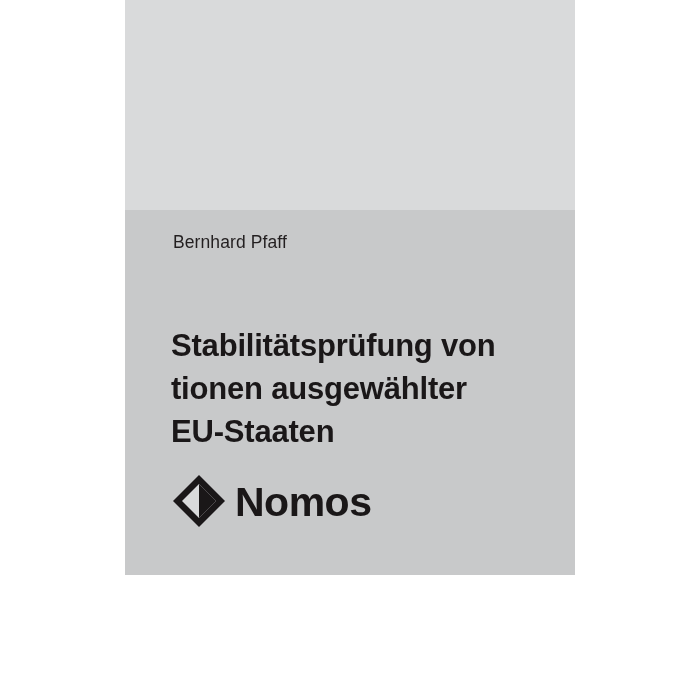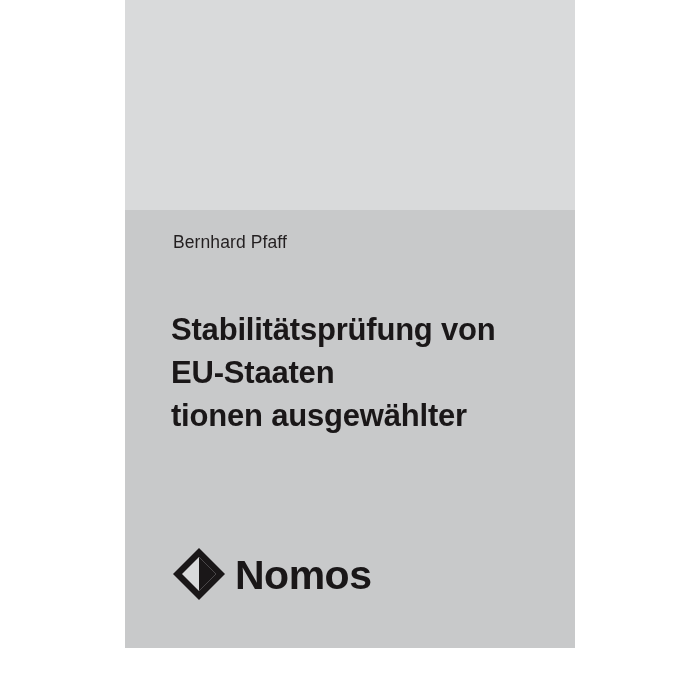--- a/index.html
+++ b/index.html
@@ -17,21 +17,21 @@
     position: relative;
     width: 700px;
     height: 700px;
     background: #ffffff;
   }
   .cover {
     position: absolute;
     left: 125px;
     top: 0px;
     width: 450px;
-    height: 648px;
+    height: 575px;
     background: #d9dadb;
     overflow: hidden;
   }
   .band-lower {
     position: absolute;
     left: 0;
     top: 210px;
     width: 450px;
     height: 490px;
     background: #c8c9ca;
@@ -41,21 +41,21 @@
     left: 48px;
     top: 232px;
     font-size: 17.5px;
     color: #231f20;
     letter-spacing: 0.1px;
     font-weight: 400;
   }
   .title {
     position: absolute;
     left: 46px;
-    top: 308px;
+    top: 324px;
     width: 382px;
     font-size: 31px;
     line-height: 43px;
     font-weight: bold;
     color: #1a1718;
     letter-spacing: -0.2px;
   }
   .title .line {
     display: block;
     white-space: nowrap;
@@ -90,22 +90,22 @@
 
 <div class="page">
   <div class="cover">
 
     <div class="band-lower"></div>
 
     <div class="author">Bernhard Pfaff</div>
 
     <div class="title">
       <span class="line">Stabilitätsprüfung von</span>
+      <span class="line">tionen ausgewählter</span>
       <span class="line">EU-Staaten</span>
-      <span class="line">tionen ausgewählter</span>
     </div>
 
     <div class="logo">
       <span class="logo-mark">
         <svg width="52" height="52" viewBox="0 0 52 52" aria-hidden="true">
           <polygon points="26,0 52,26 26,52 0,26" fill="#1a1718"></polygon>
           <polygon points="26,9 43,26 26,43 9,26" fill="#d9dadb"></polygon>
           <polygon points="26,9 43,26 26,43" fill="#1a1718"></polygon>
         </svg>
       </span>

